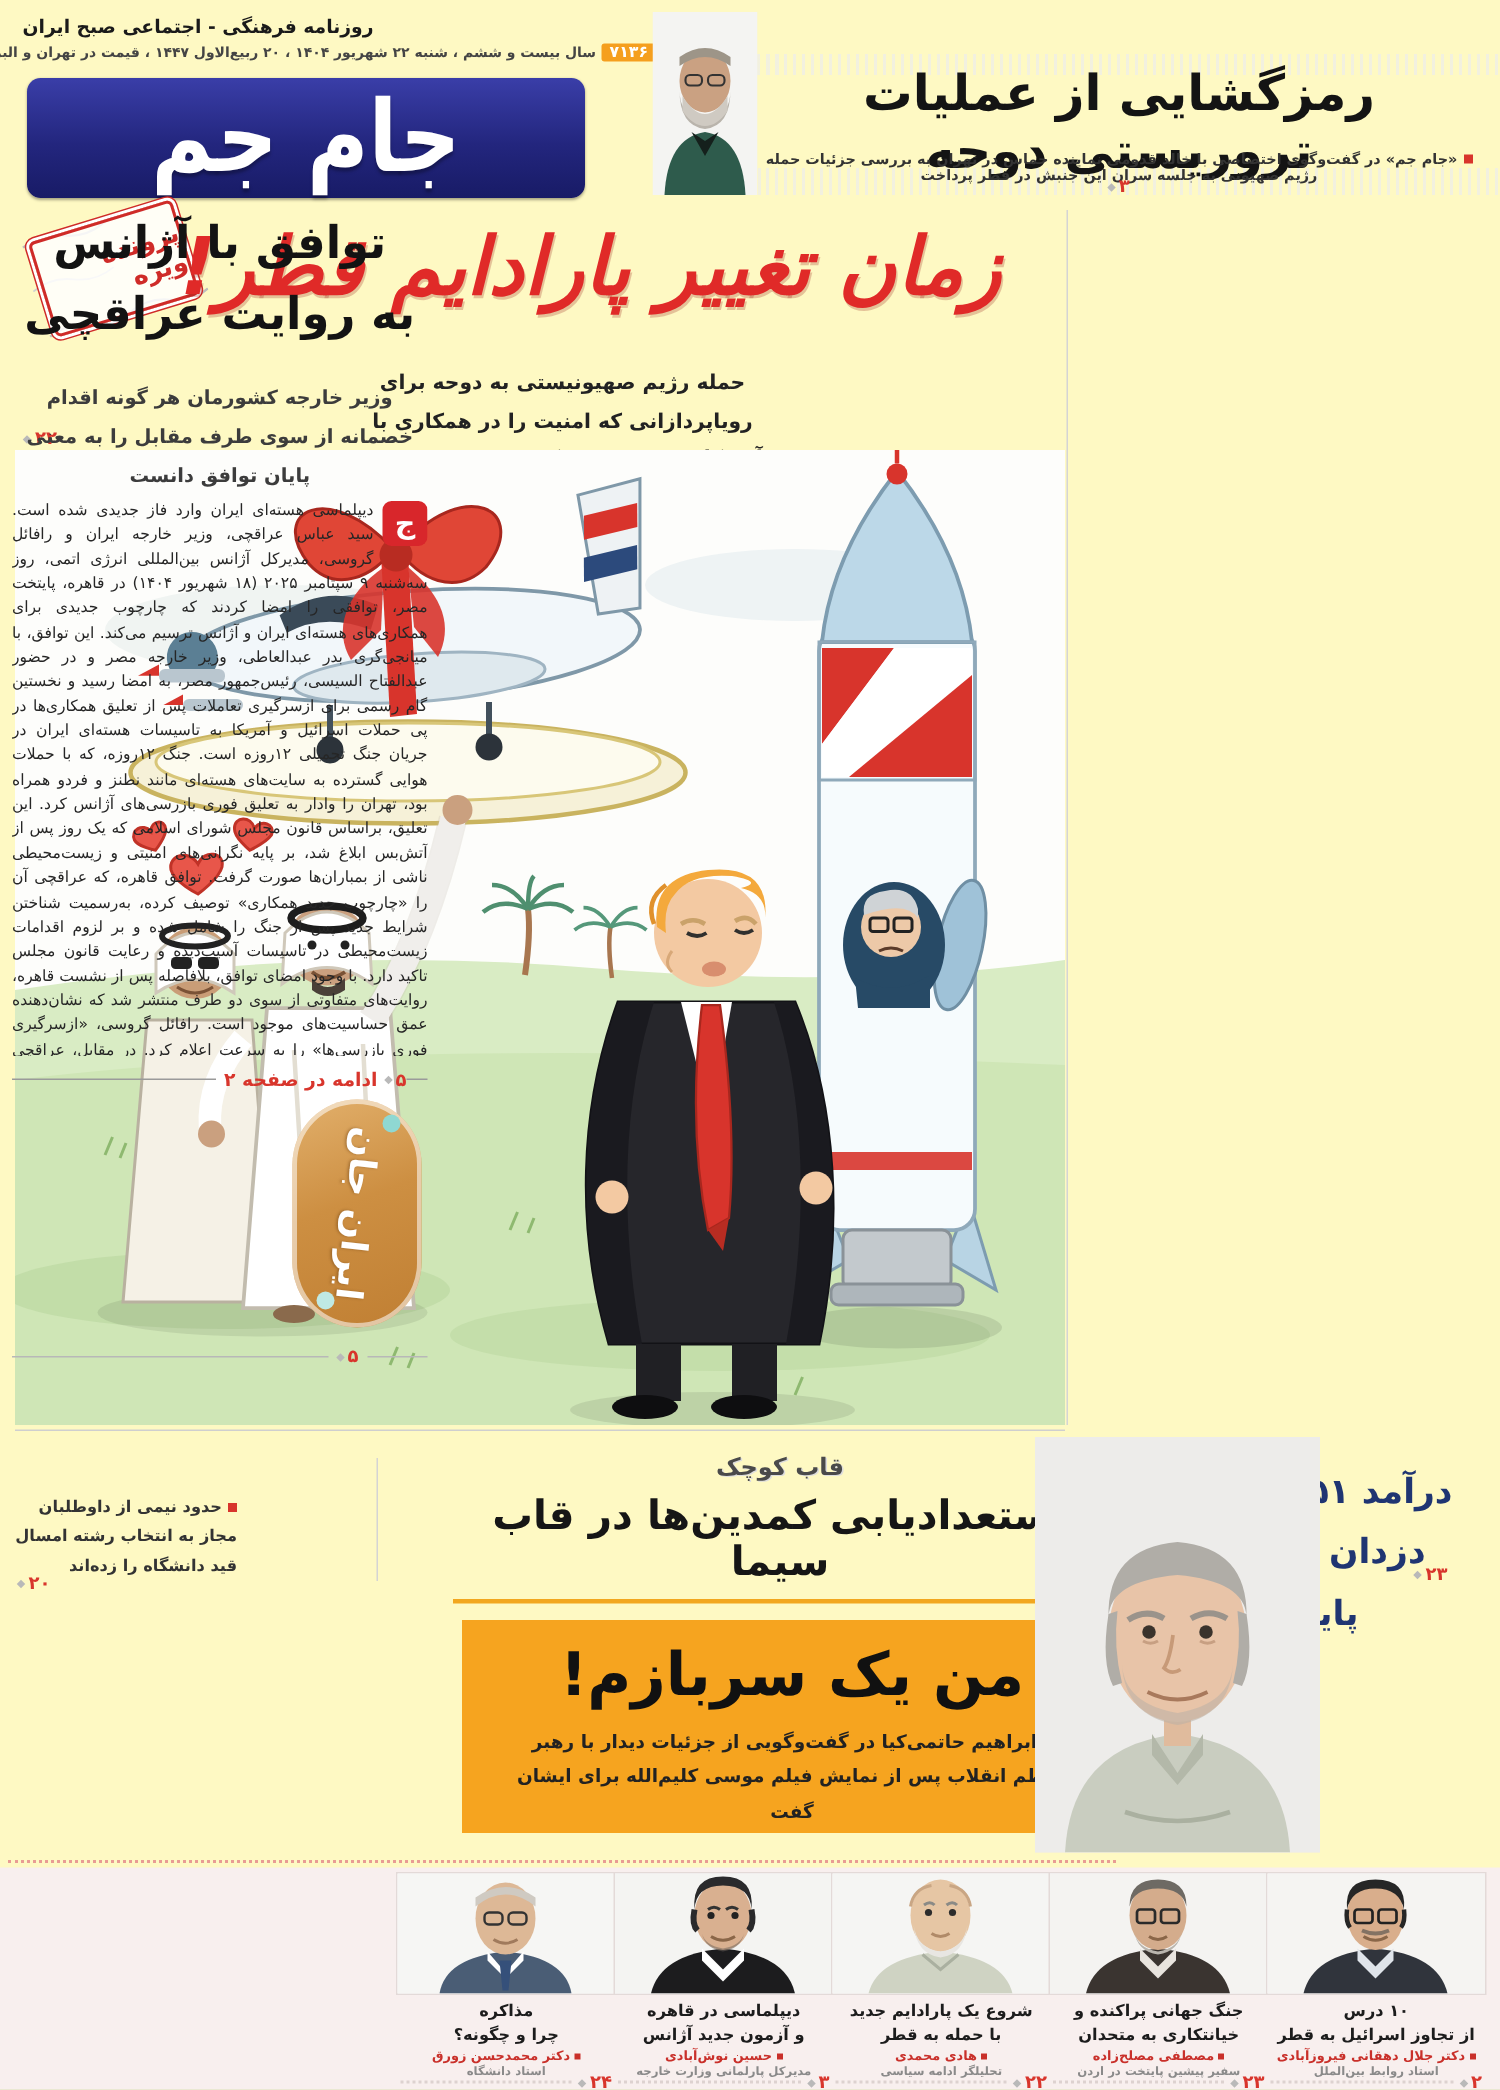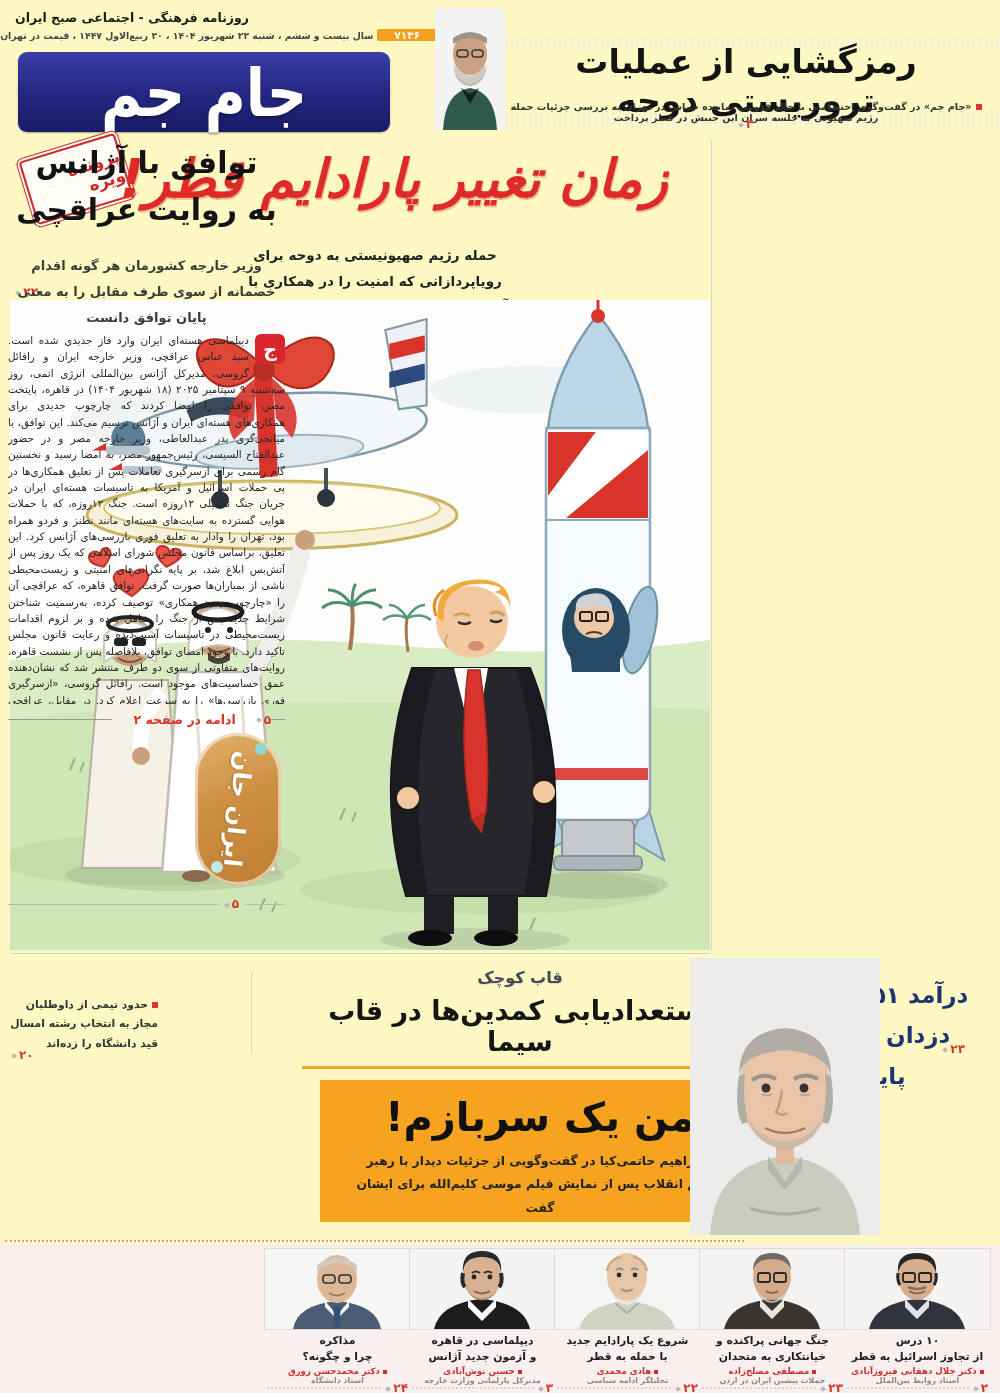--- a/index.html
+++ b/index.html
@@ -12,21 +12,21 @@
   .abs { position:absolute; }
   .nowrap{ white-space:nowrap; }
 
   
   .texture { background:repeating-linear-gradient(90deg,#ededeb 0 2px, transparent 2px 6px); opacity:.7; }
   #tagline { top:10px; left:15px; width:422px; text-align:left; direction:rtl;
              font-size:12.5px; font-weight:bold; color:#1a1a1a; }
   #dateline { top:29px; left:15px; width:422px; direction:rtl; text-align:left;
               font-size:9.3px; color:#444; font-weight:bold; }
   .issue-chip { display:inline-block; background:#f59f1e; color:#fff; font-weight:bold;
-                font-size:10.5px; padding:0 17px; border-radius:2px; margin-left:4px; }
+                font-size:10.5px; padding:0 5px; border-radius:2px; margin-left:4px; }
   #logo { top:52px; right:610px; left:18px; height:80px;
           background:linear-gradient(180deg,#3a3ea8 0%, #23267e 55%, #181b66 100%);
           border-radius:9px; display:flex; align-items:center; justify-content:center;
           box-shadow:0 1px 2px rgba(0,0,0,.35); }
   #logo .word { color:#fff; font-weight:900; font-size:56px; letter-spacing:3px;
                 transform:scaleY(1.18); text-shadow:0 2px 2px rgba(0,0,0,.3); }
   #topstory-headline { top:42px; right:10px; width:488px; left:auto; text-align:center;
                        font-size:33px; font-weight:900; color:#141414; letter-spacing:-1px; }
   #topstory-lede { top:101px; right:14px; width:480px; font-size:9.6px; font-weight:bold;
                    color:#333; text-align:center; }
@@ -62,21 +62,21 @@
   #ag-deck { top:253px; left:8px; width:277px; text-align:center; font-size:13px;
              font-weight:bold; color:#3c3c3c; line-height:2.0; }
   #ag-body { top:332px; left:8px; width:277px; height:372px; overflow:hidden;
              font-size:10.4px; line-height:16.35px; text-align:justify; color:#262626; }
   #ag-body .chip { float:right; width:30px; height:30px; background:#d8262b; border-radius:6px;
                    color:#fff; font-weight:900; font-size:19px; display:flex; align-items:center;
                    justify-content:center; margin:2px 0 2px 6px; }
   #ag-cont { top:712px; left:8px; width:277px; display:flex; align-items:center; direction:rtl; }
   #ag-cont .dash { border-top:1px solid #9a9a9a; }
   #ag-cont .d1 { width:14px; } #ag-cont .d2 { flex:1; }
-  #ag-cont .lbl { color:#d8352c; font-weight:900; font-size:12.5px; margin:0 21px; }
+  #ag-cont .lbl { color:#d8352c; font-weight:900; font-size:12.5px; margin:0 5px; }
 
   
   #ij { top:733px; left:8px; width:277px; height:160px; display:flex; direction:rtl; }
   #ij .badge { width:86px; height:152px; margin-right:4px; border-radius:43px;
                background:linear-gradient(160deg,#e2b06c 0%, #cd8f42 45%, #c07f33 100%);
                position:relative; box-shadow:inset 0 0 0 3px rgba(255,255,255,.55);
                display:flex; align-items:center; justify-content:center; overflow:hidden;}
   #ij .badge .cal { color:#fff; font-weight:900; font-size:24px; writing-mode:vertical-rl;
                     transform:rotate(6deg); text-shadow:0 1px 2px rgba(90,50,10,.4);
                     letter-spacing:4px;}
@@ -101,21 +101,21 @@
           font-weight:900; color:#1f3572; line-height:1.75; letter-spacing:-1px;}
   #burg-ref { top:1042px; right:35px; }
   #tv-kicker { top:968px; right:262px; width:436px; text-align:center; font-size:16px;
                font-weight:900; color:#4a4a4a; text-shadow:1px 1px 0 #ddd; }
   #tv-headline { top:995px; right:262px; width:436px; text-align:center; font-size:27px;
                  font-weight:900; color:#161616; letter-spacing:-1px; }
   #tv-ref { top:1046px; right:266px; }
   #tv-underline { top:1066px; right:258px; width:440px; height:3px; background:#f2a71f; }
 
   
-  #soldier { top:1080px; right:240px; width:440px; height:142px; background:#f6a41f; }
+  #soldier { top:1080px; right:252px; width:440px; height:142px; background:#f6a41f; }
   #soldier .hl { margin-top:14px; text-align:center; font-size:40px; font-weight:900;
                  color:#111; letter-spacing:-1px; }
   #soldier .lede { margin:10px auto 0; width:370px; text-align:center; font-size:12.3px;
                    font-weight:900; color:#222; line-height:1.9; }
   #soldier .pref { position:absolute; bottom:6px; right:8px; }
   #soldier .pref .dm{ background:#fff; }
 
   
   #hatami { top:958px; right:120px; left:690px; right:auto; width:190px; height:277px;
             background:#edecea; }
@@ -528,21 +528,21 @@
           <rect x="74" y="24" width="12" height="9" rx="2" fill="none" stroke="#2a2a2a" stroke-width="1.8"></rect>
           <path d="M56 38 Q58 52 72 54 Q86 52 88 38 Q86 50 72 52 Q58 50 56 38Z" fill="#b9b5ae"></path>
           <path d="M66 42 q6 4 12 0" stroke="#8a6648" stroke-width="2" fill="none"></path>
         </svg>
     </div>
     <div class="cap">
       <div>جنگ جهانی پراکنده و</div>
       <div>خیانتکاری به متحدان</div>
     </div>
     <div class="nm"><span class="sq"></span><span>مصطفی مصلح‌زاده</span></div>
-    <div class="rl">حملات پیشین ایران در اردن</div>
+    <div class="rl">سفیر پیشین پایتخت در اردن</div>
     <div class="foot">
       <span class="pref"><b>۲۳</b><i class="dm"></i></span>
       <span class="dotline"></span>
     </div>
   </div>
 
   <div class="card" style="right:10px;">
     <div class="ph">
       <svg width="145" height="80" viewBox="0 0 145 80">
           <rect width="145" height="80" fill="#f5f4f2"></rect>

